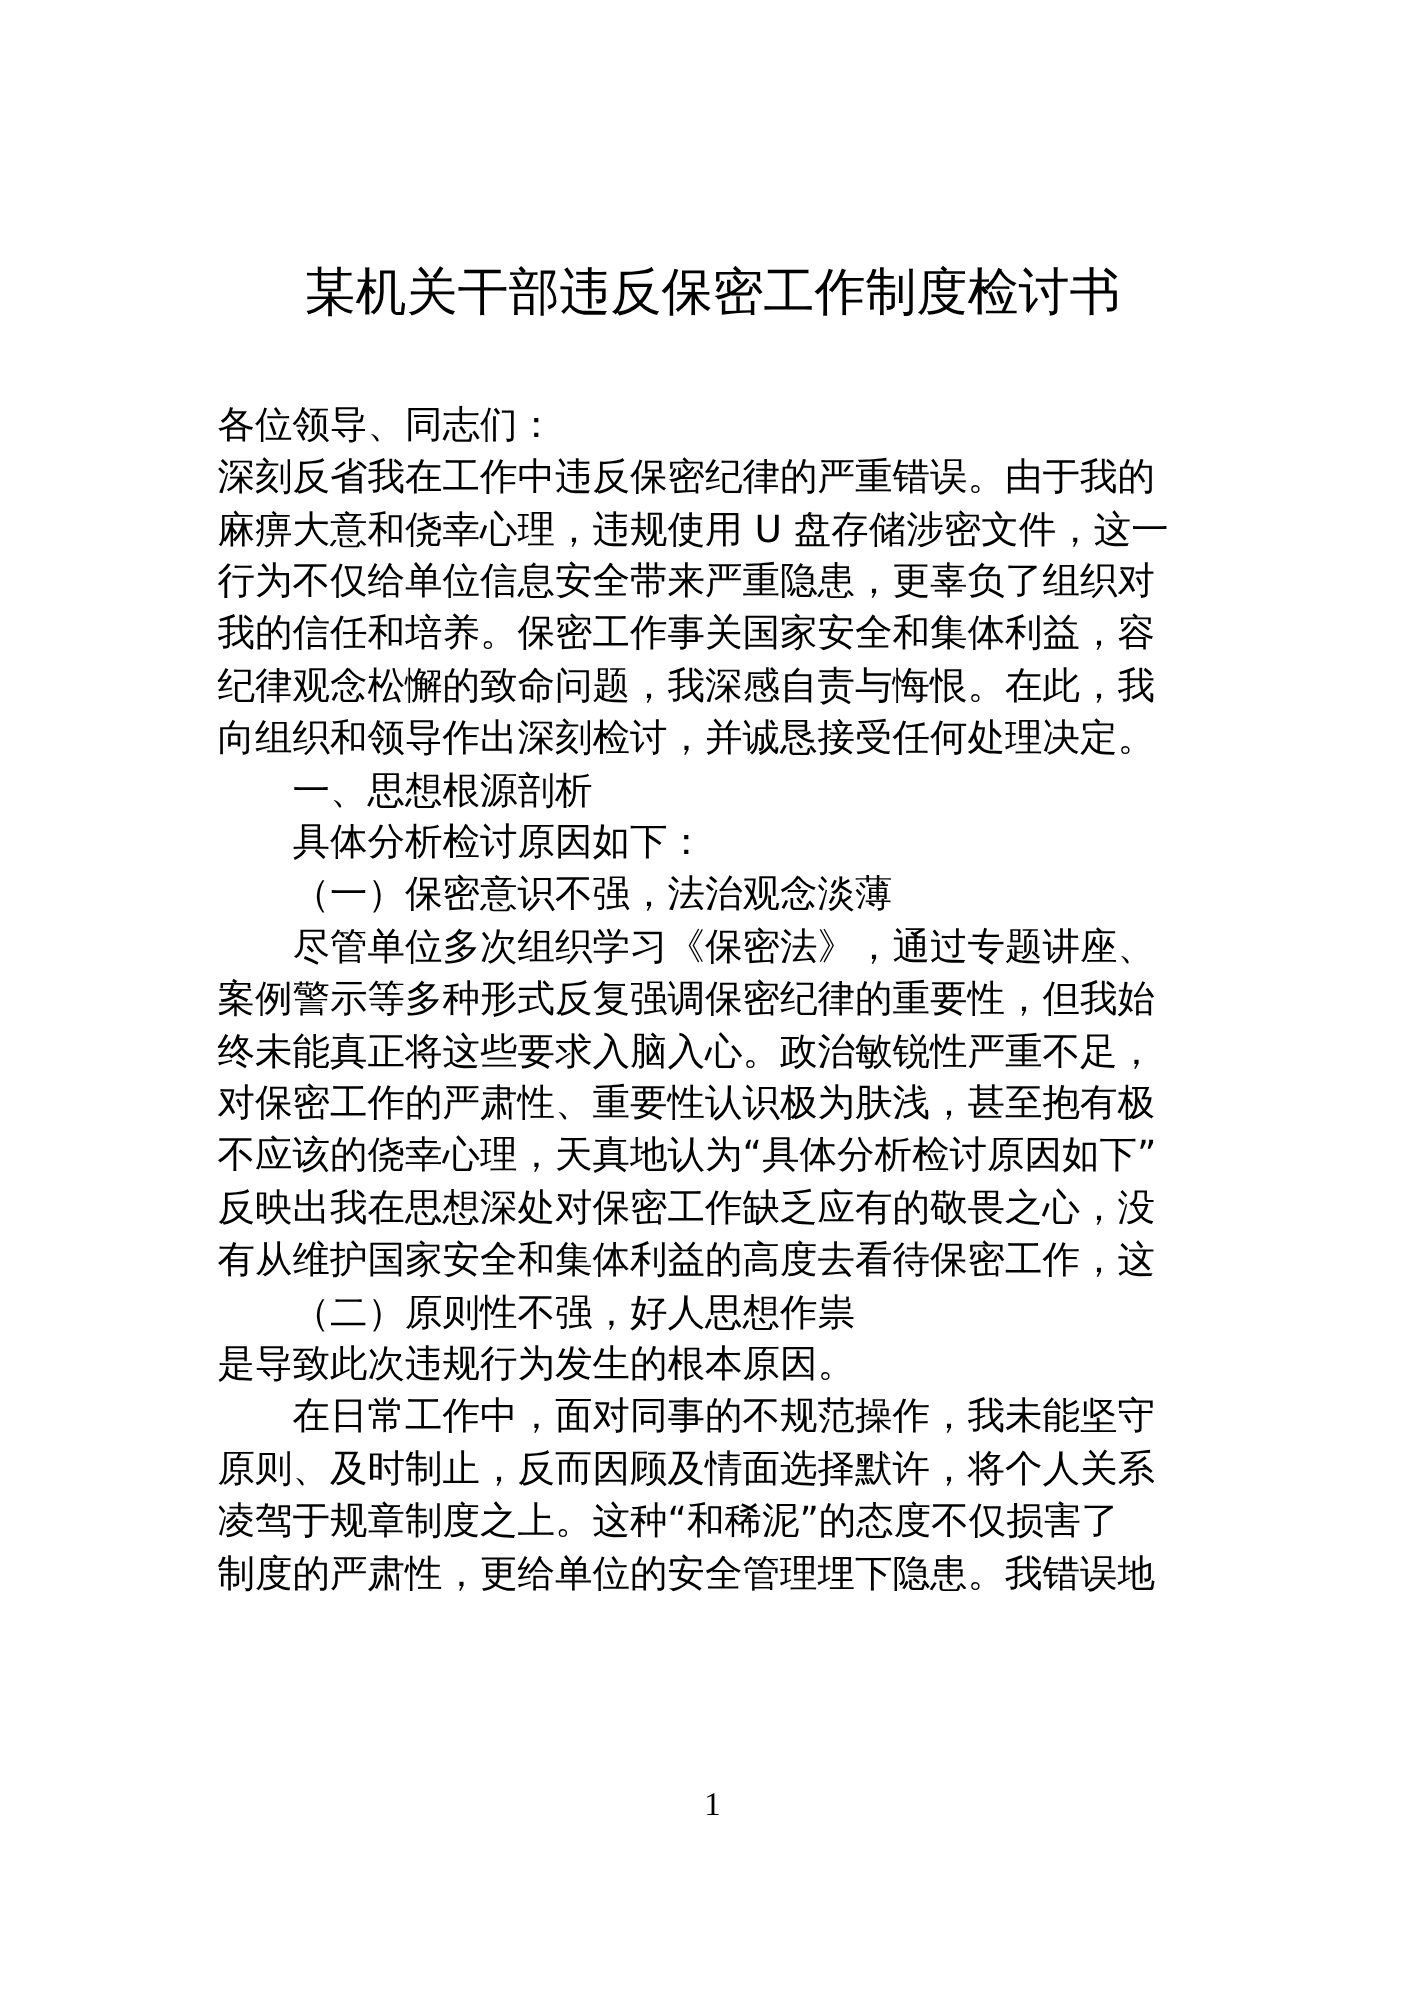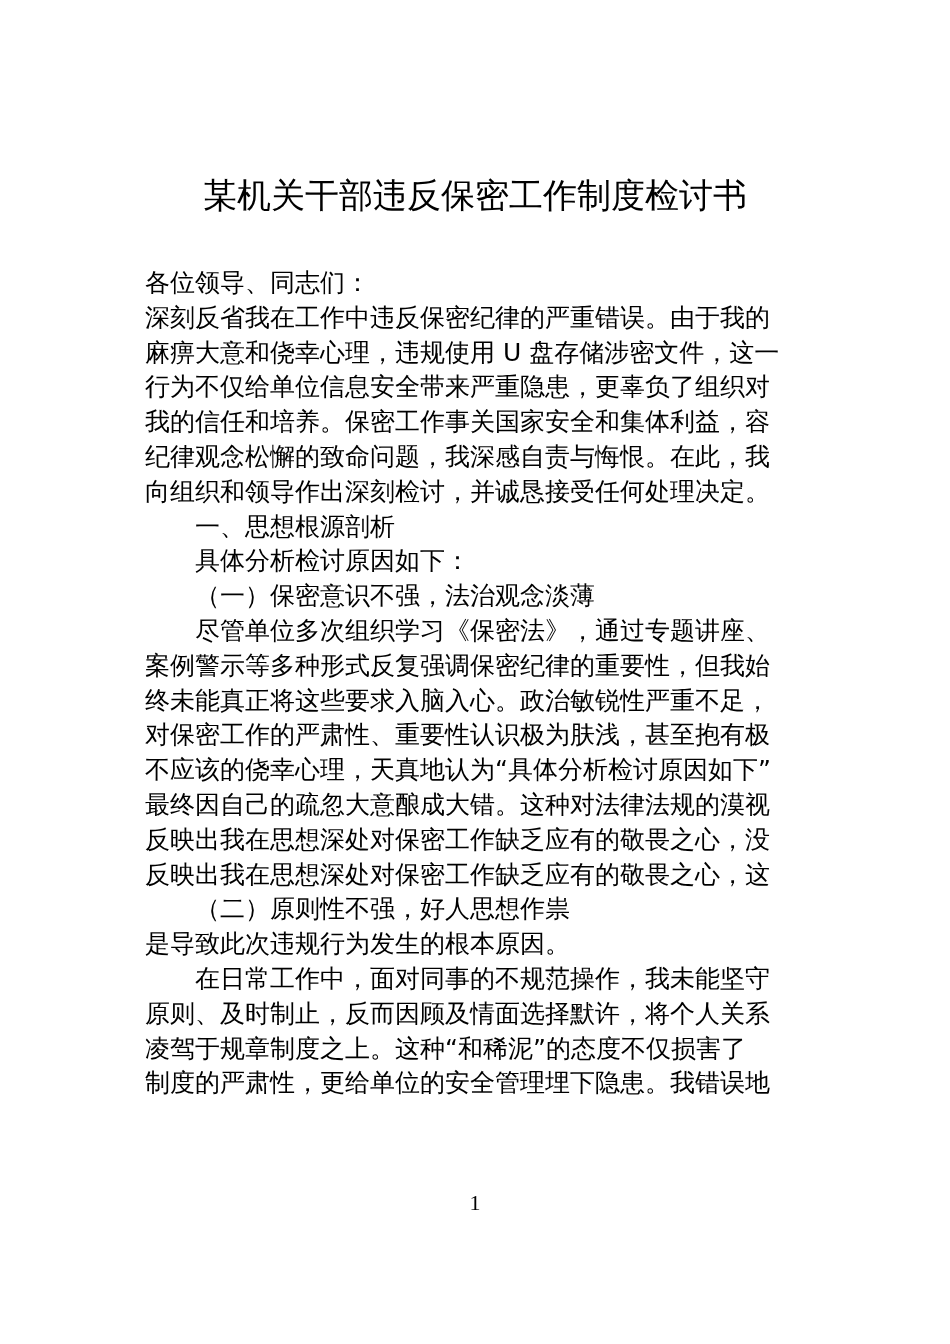--- a/index.html
+++ b/index.html
@@ -77,23 +77,22 @@
     <span class="line">纪律观念松懈的致命问题，我深感自责与悔恨。在此，我</span>
     <span class="line">向组织和领导作出深刻检讨，并诚恳接受任何处理决定。</span>
     <span class="line indent">一、思想根源剖析</span>
     <span class="line indent">具体分析检讨原因如下：</span>
     <span class="line indent">（一）保密意识不强，法治观念淡薄</span>
     <span class="line indent">尽管单位多次组织学习《保密法》，通过专题讲座、</span>
     <span class="line">案例警示等多种形式反复强调保密纪律的重要性，但我始</span>
     <span class="line">终未能真正将这些要求入脑入心。政治敏锐性严重不足，</span>
     <span class="line">对保密工作的严肃性、重要性认识极为肤浅，甚至抱有极</span>
     <span class="line">不应该的侥幸心理，天真地认为“具体分析检讨原因如下”</span>
-    <span class="line">最终因自己的疏忽大意酿成大错。这种对法律法规的漠视</span>
     <span class="line">反映出我在思想深处对保密工作缺乏应有的敬畏之心，没</span>
-    <span class="line">反映出我在思想深处对保密工作缺乏应有的敬畏之心，这</span>
+    <span class="line">有从维护国家安全和集体利益的高度去看待保密工作，这</span>
     <span class="line indent">（二）原则性不强，好人思想作祟</span>
     <span class="line">是导致此次违规行为发生的根本原因。</span>
     <span class="line indent">在日常工作中，面对同事的不规范操作，我未能坚守</span>
     <span class="line">原则、及时制止，反而因顾及情面选择默许，将个人关系</span>
     <span class="line">凌驾于规章制度之上。这种“和稀泥”的态度不仅损害了</span>
     <span class="line">制度的严肃性，更给单位的安全管理埋下隐患。我错误地</span>
   </div>
 
   <div class="page-number">1</div>
 </div>

